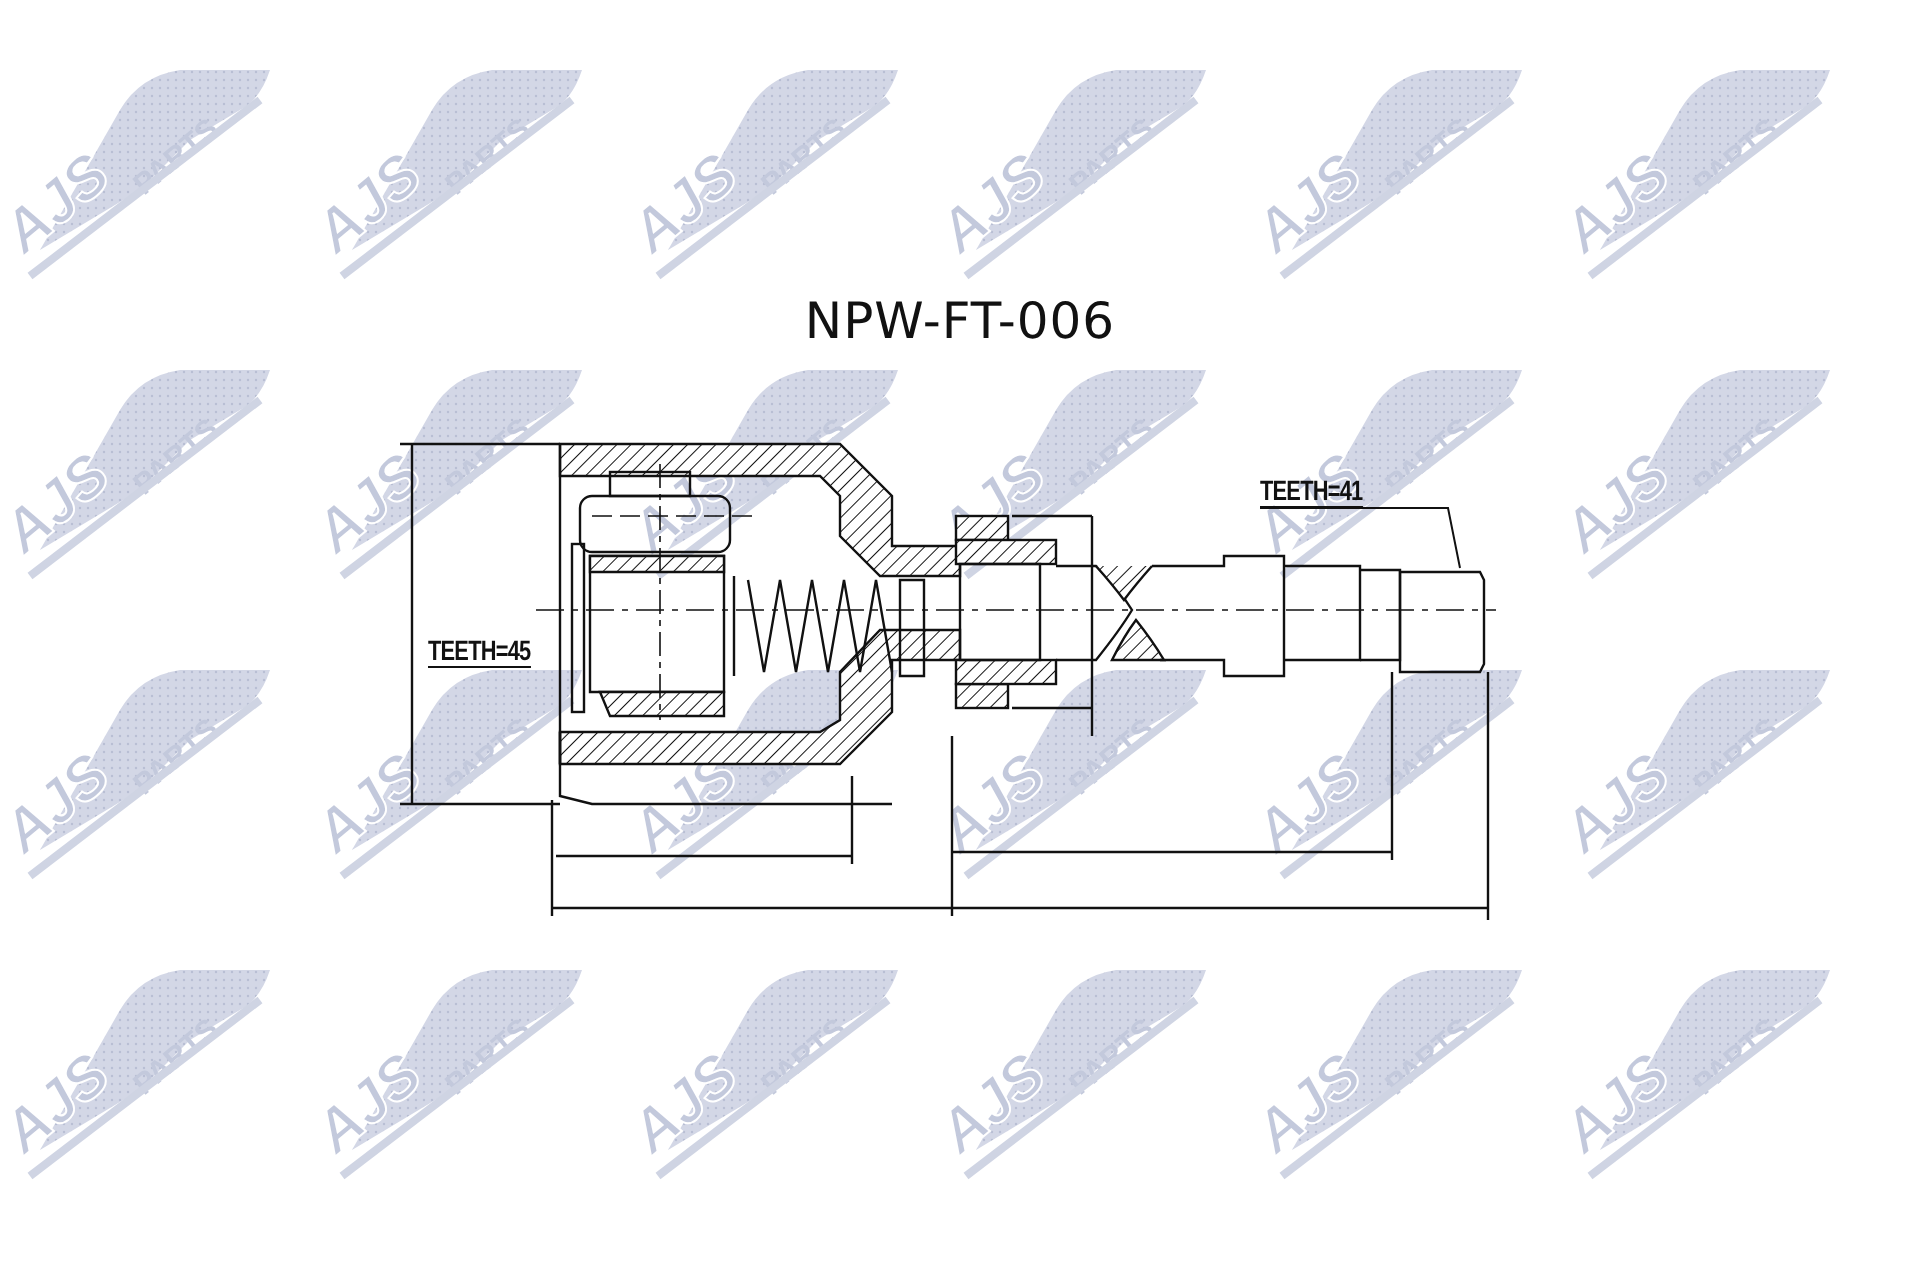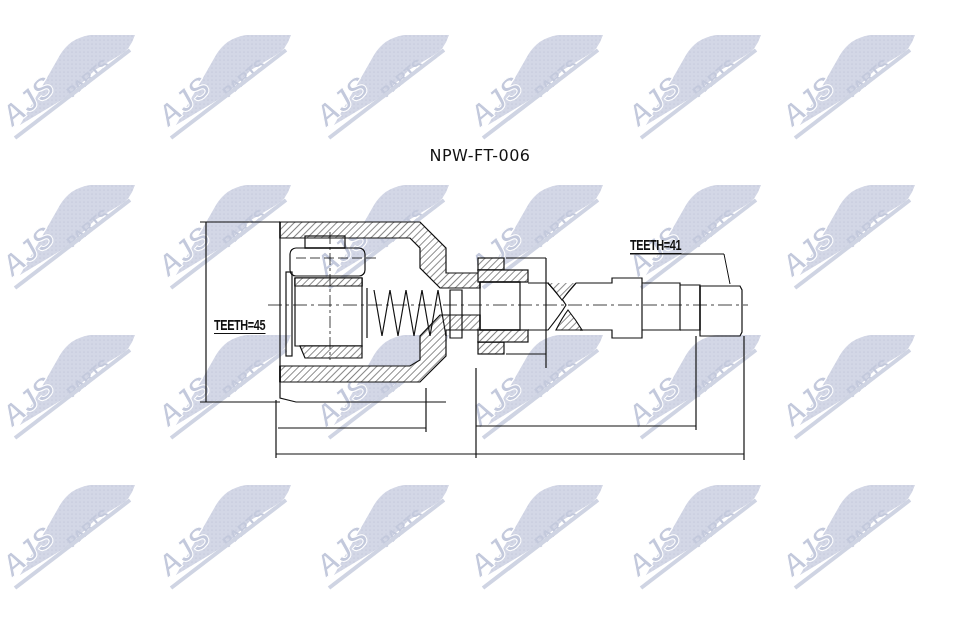--- a/index.html
+++ b/index.html
@@ -1,20 +1,20 @@
 <!DOCTYPE html>
 <html><head>
   <meta charset="utf-8">
   <style>
     html, body { margin: 0; padding: 0; background: #ffffff; }
     body { width: 960px; height: 640px; position: relative; overflow: hidden; font-family: "Liberation Sans", sans-serif; }
     .wm-layer { position: absolute; left: 0; top: 0; width: 960px; height: 640px; }
     .title {
       position: absolute; left: 380px; top: 146px; width: 200px; text-align: center;
-      font-family: "DejaVu Sans", sans-serif; font-size: 16px; color: #111; letter-spacing: 0.5px;
+      font-family: "DejaVu Sans", sans-serif; font-size: 25px; color: #111; letter-spacing: 0.5px;
     }
     .drawing { position: absolute; left: 0; top: 0; width: 960px; height: 640px; }
     .label {
       position: absolute; font-family: "Liberation Sans", sans-serif; font-size: 14px;
       font-weight: bold; color: #111; transform: scaleX(0.78); transform-origin: left top;
       letter-spacing: -0.5px; border-bottom: 1.5px solid #111; line-height: 15px;
     }
     #teeth-left { left: 214px; top: 318px; }
     #teeth-right { left: 630px; top: 238px; }
   </style>

